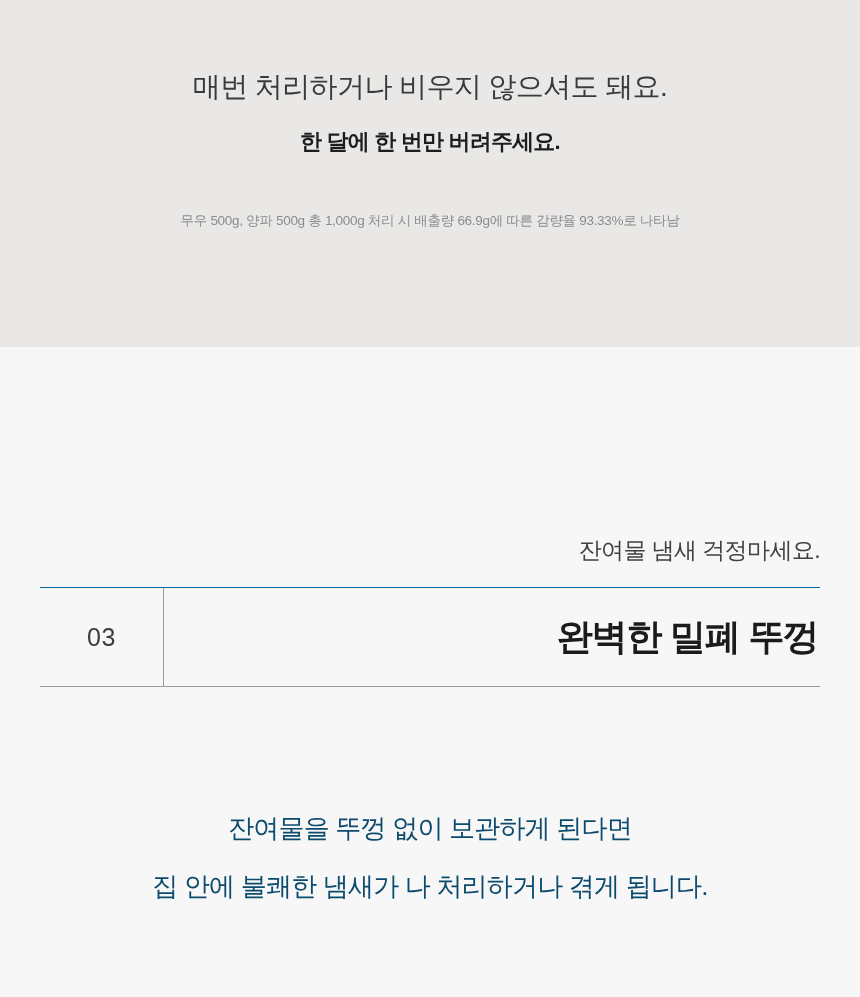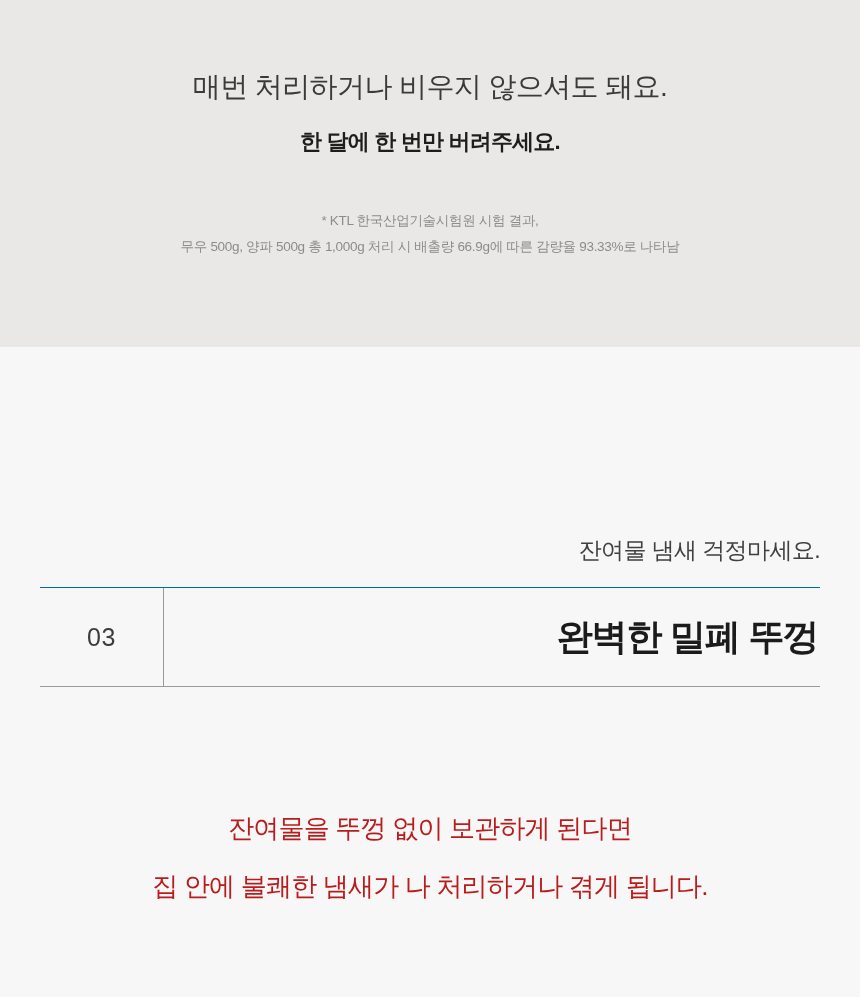--- a/index.html
+++ b/index.html
@@ -130,37 +130,36 @@
 
   .body-copy {
     position: absolute;
     left: 0;
     top: 452px;
     width: 860px;
     text-align: center;
     font-size: 26px;
     font-weight: 400;
     line-height: 58px;
-    color: #b91c1c;
+    color: #0c4a6e;
     letter-spacing: -0.8px;
   }
   .body-copy .line {
     display: block;
   }
 </style>
 </head>
 <body>
 
 <div class="page">
 
   <section class="top-section">
     <div class="top-line-1">매번 처리하거나 비우지 않으셔도 돼요.</div>
     <div class="top-line-2">한 달에 한 번만 버려주세요.</div>
     <div class="footnote">
-      <div>* KTL 한국산업기술시험원 시험 결과,</div>
       <div>무우 500g, 양파 500g  총 1,000g 처리 시 배출량 66.9g에 따른 감량율 93.33%로 나타남</div>
     </div>
   </section>
 
   <section class="lower-section">
 
     <div class="section-kicker">잔여물 냄새 걱정마세요.</div>
 
     <div class="heading-block">
       <div class="heading-number">03</div>

